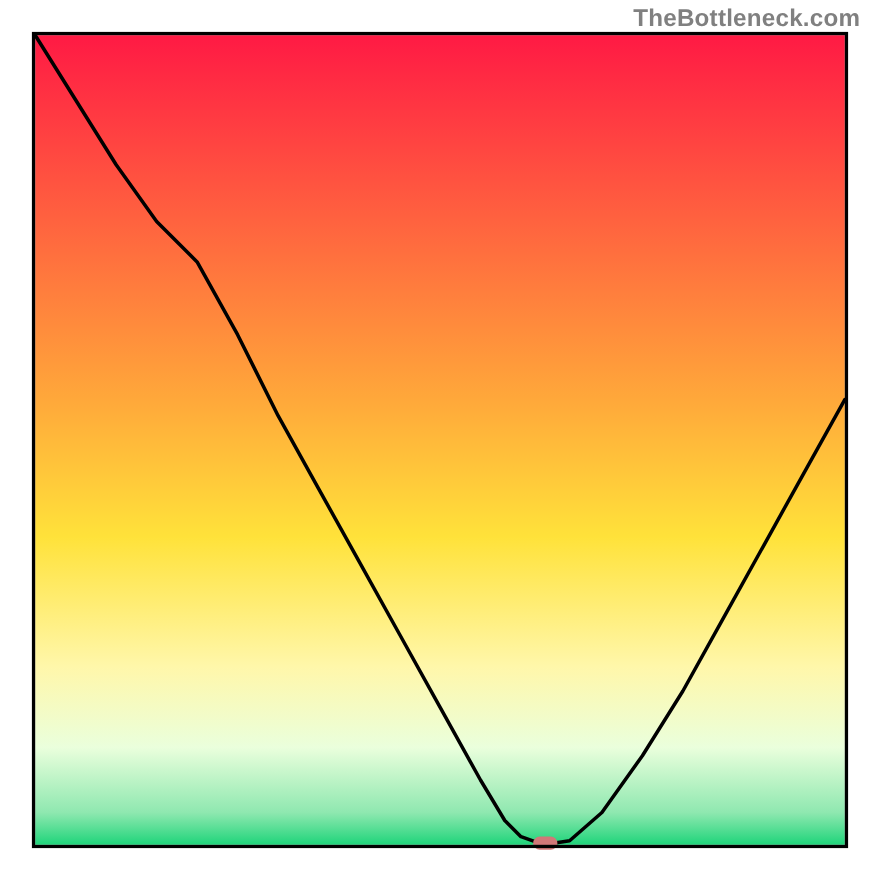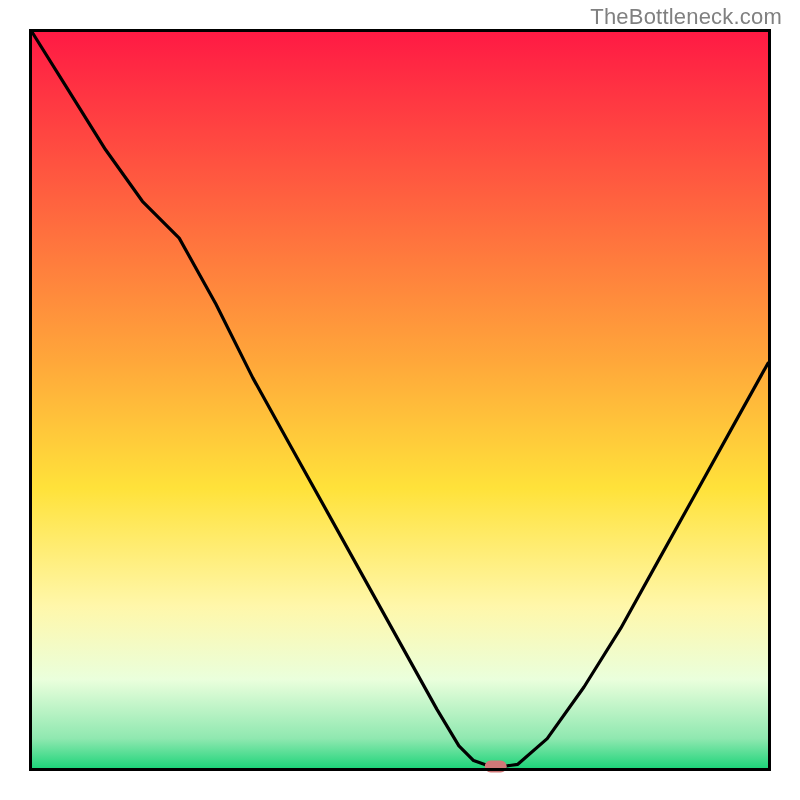--- a/index.html
+++ b/index.html
@@ -8,20 +8,21 @@
     width: 800px;
     height: 800px;
     overflow: hidden;
     background: #ffffff;
     font-family: Arial, Helvetica, sans-serif;
   }
   .chart-wrap {
     position: relative;
     width: 792px;
     height: 800px;
+    font-weight: bold;
   }
   svg {
     display: block;
   }
   .watermark {
     position: absolute;
     top: 4px;
     right: 10px;
     color: #808080;
     font-size: 22px;

